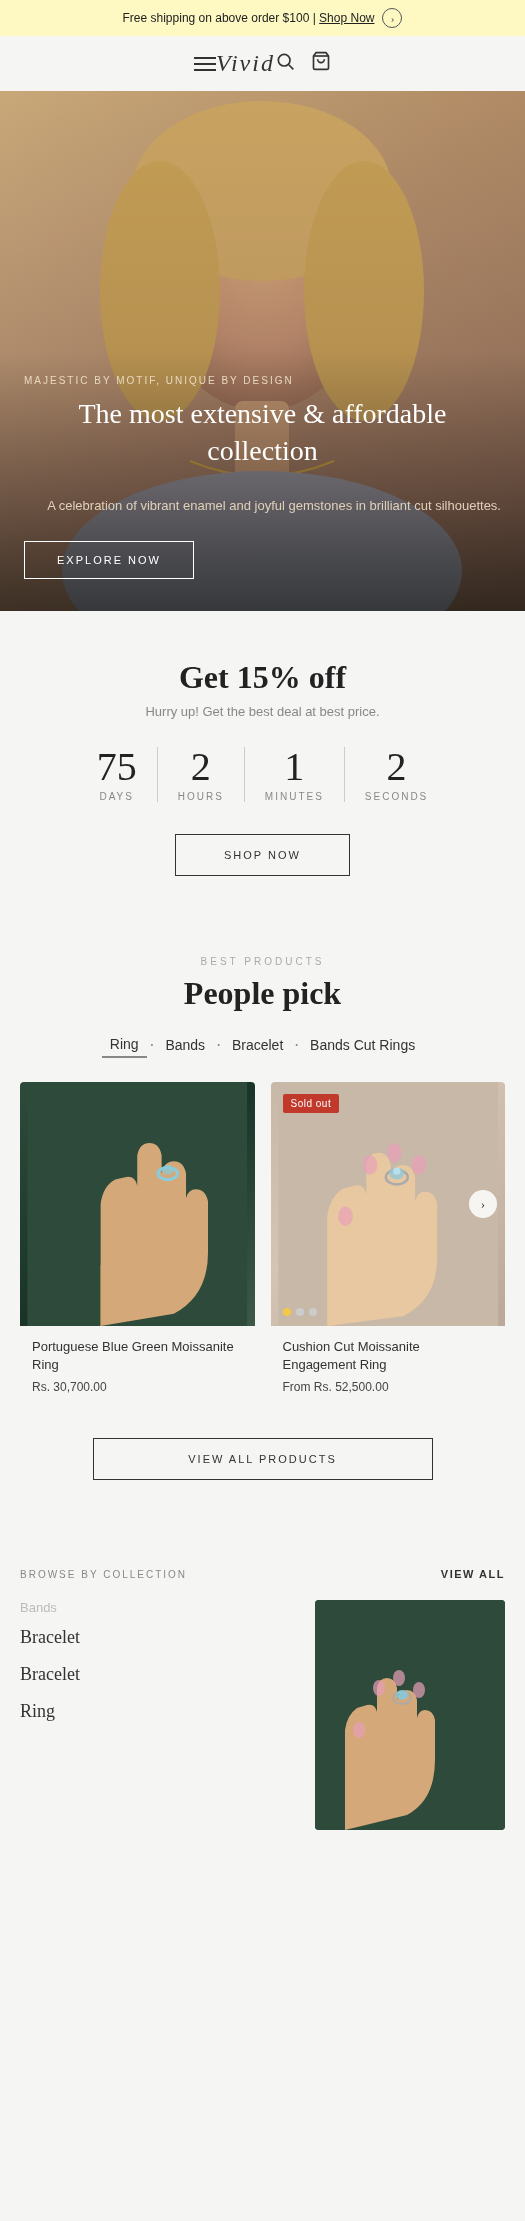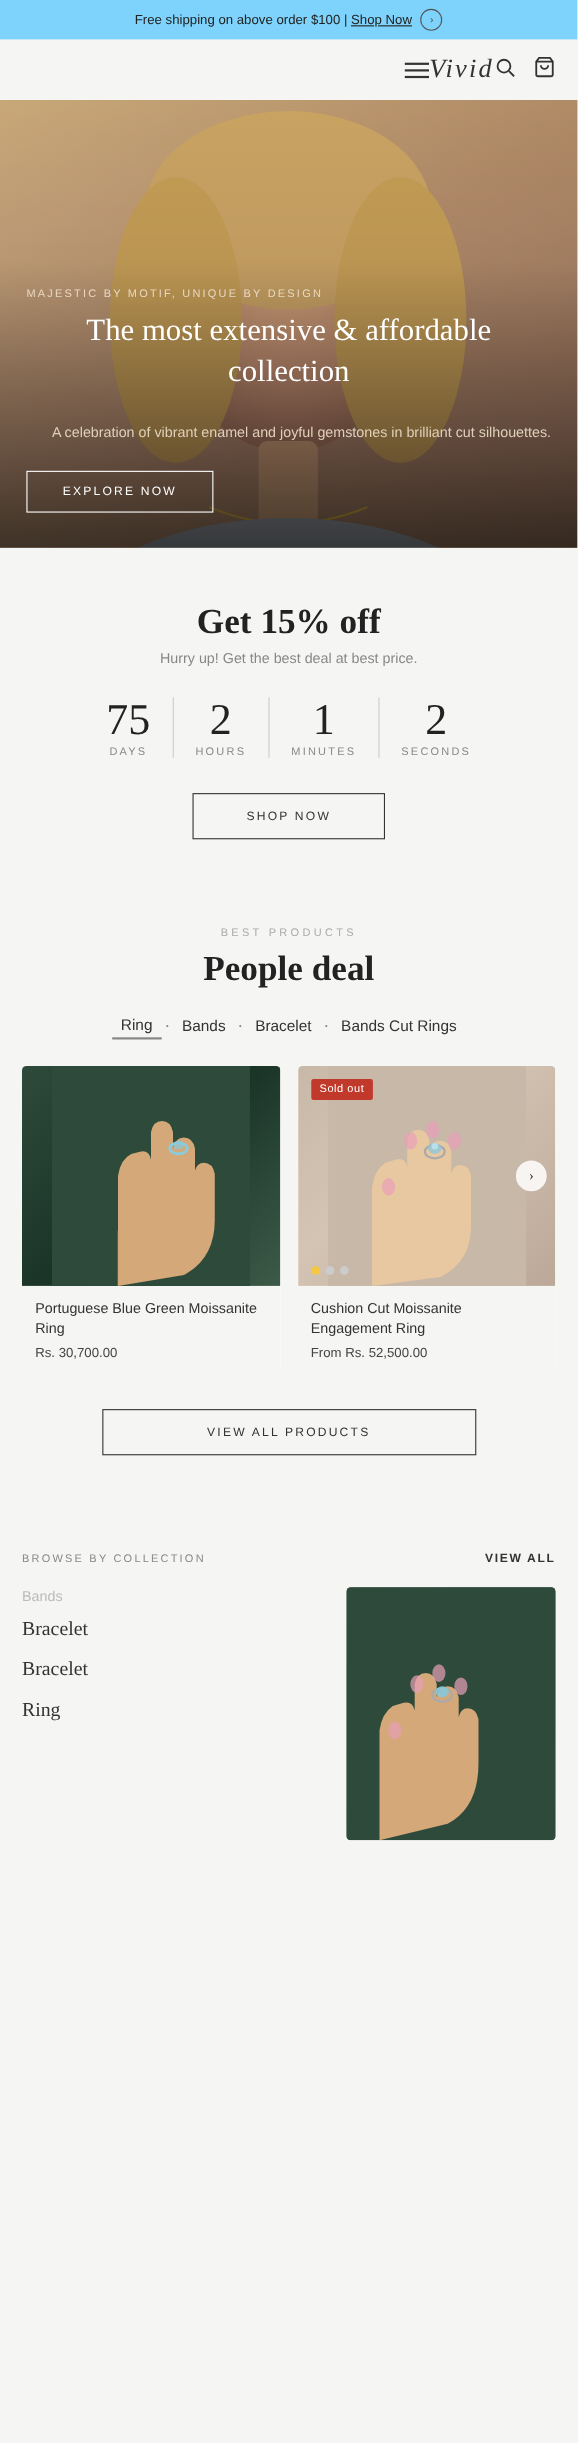--- a/index.html
+++ b/index.html
@@ -7,21 +7,21 @@
     body {
       font-family: 'Georgia', serif;
       background: #f5f5f3;
       width: 525px;
       margin: 0 auto;
       overflow-x: hidden;
     }
 
     
     .announcement-bar {
-      background: #7dd3fc;
+      background: #fef9c3;
       display: flex;
       align-items: center;
       justify-content: center;
       padding: 8px 12px;
       gap: 8px;
     }
     .announcement-bar span {
       font-size: 12px;
       color: #222;
       font-family: sans-serif;
@@ -43,21 +43,21 @@
       font-size: 11px;
       color: #555;
       cursor: pointer;
     }
 
     
     .header {
       background: #f5f5f3;
       display: flex;
       align-items: center;
-      justify-content: flex-end;
+      justify-content: center;
       padding: 14px 20px;
     }
     .header-logo {
       font-family: 'Georgia', serif;
       font-size: 24px;
       font-style: italic;
       letter-spacing: 2px;
       color: #333;
     }
     .header-icons {
@@ -80,21 +80,21 @@
       display: block;
       width: 22px;
       height: 2px;
       background: #333;
     }
 
     
     .hero {
       position: relative;
       width: 100%;
-      height: 407px;
+      height: 520px;
       overflow: hidden;
       background: #8a7a6a;
     }
     
     .hero-face {
       position: absolute;
       top: 0;
       left: 0;
       right: 0;
       bottom: 0;
@@ -260,21 +260,21 @@
       gap: 16px;
       margin-bottom: 24px;
     }
     .product-card {
       background: #fff;
       border-radius: 4px;
       overflow: hidden;
     }
     .product-image-wrap {
       position: relative;
-      height: 200px;
+      height: 244px;
       background: #d4c8ba;
       overflow: hidden;
     }
     .product-image-left {
       background: linear-gradient(135deg, #2d4a3a 0%, #1a3528 50%, #3d5a48 100%);
       width: 100%;
       height: 100%;
       display: flex;
       align-items: center;
       justify-content: center;
@@ -518,21 +518,21 @@
     <div class="countdown-unit">
       <span class="countdown-number">2</span>
       <span class="countdown-label">Seconds</span>
     </div>
   </div>
   <button class="shop-now-btn">Shop Now</button>
 </section>
 
 <section class="people-pick-section">
   <p class="section-tag">Best Products</p>
-  <h2 class="section-title">People deal</h2>
+  <h2 class="section-title">People pick</h2>
 
   <div class="category-tabs">
     <span class="category-tab active">Ring</span>
     <span class="category-dot">•</span>
     <span class="category-tab">Bands</span>
     <span class="category-dot">•</span>
     <span class="category-tab">Bracelet</span>
     <span class="category-dot">•</span>
     <span class="category-tab">Bands Cut Rings</span>
   </div>

